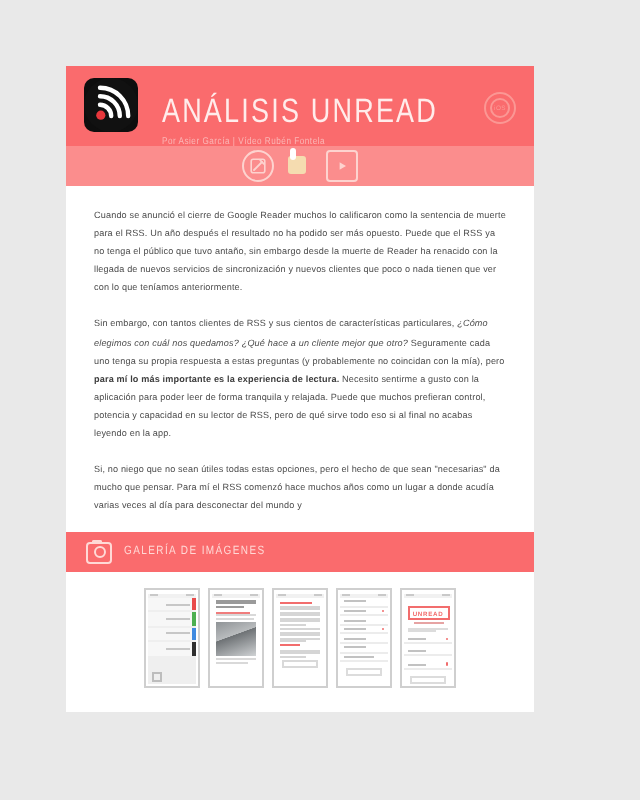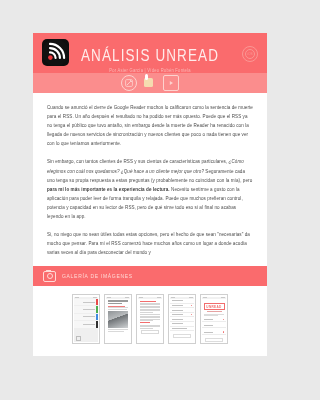--- a/index.html
+++ b/index.html
@@ -42,21 +42,21 @@
     height: 27px;
     border-radius: 5px;
     background: #0e0e0e;
     display: flex;
     align-items: flex-end;
     justify-content: flex-start;
     overflow: hidden;
   }
   .app-logo svg { display:block; }
   .title-block {
-    text-align: center;
+    text-align: left;
     line-height: 1;
     padding-top: 1px;
     margin-top: 15px;
   }
   .masthead-title {
     color: #ffeceb;
     font-size: 13.5px;
     letter-spacing: 1.1px;
     font-weight: 400;
     font-family: "Liberation Sans Narrow", "Liberation Sans", sans-serif;

